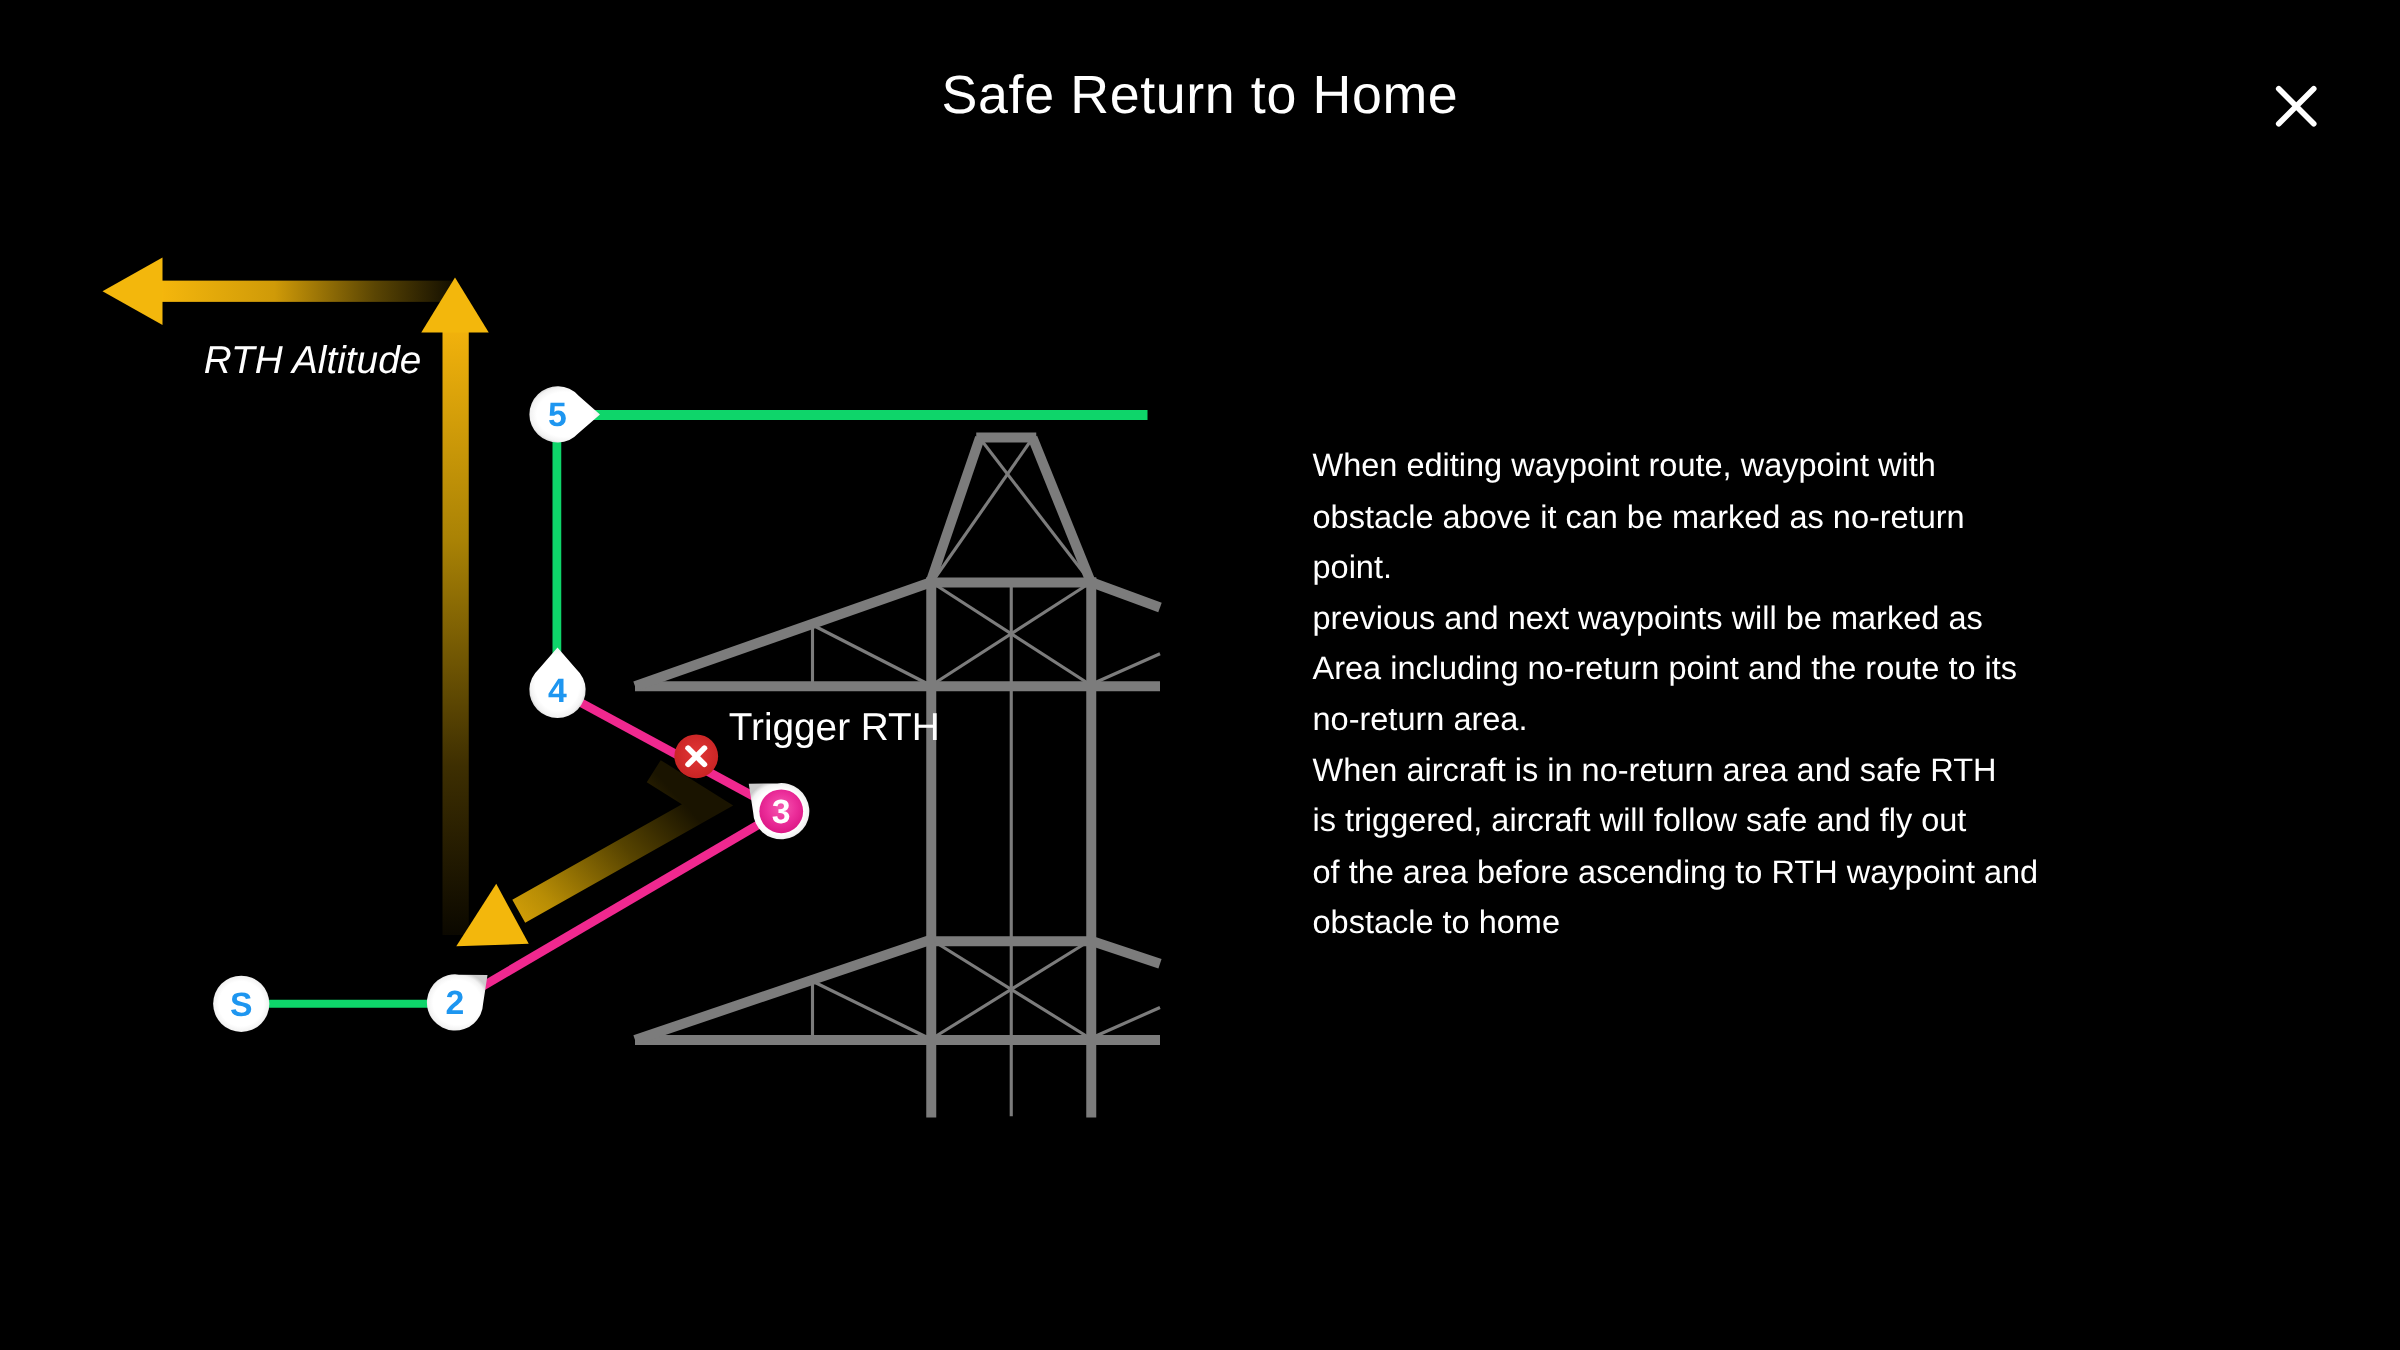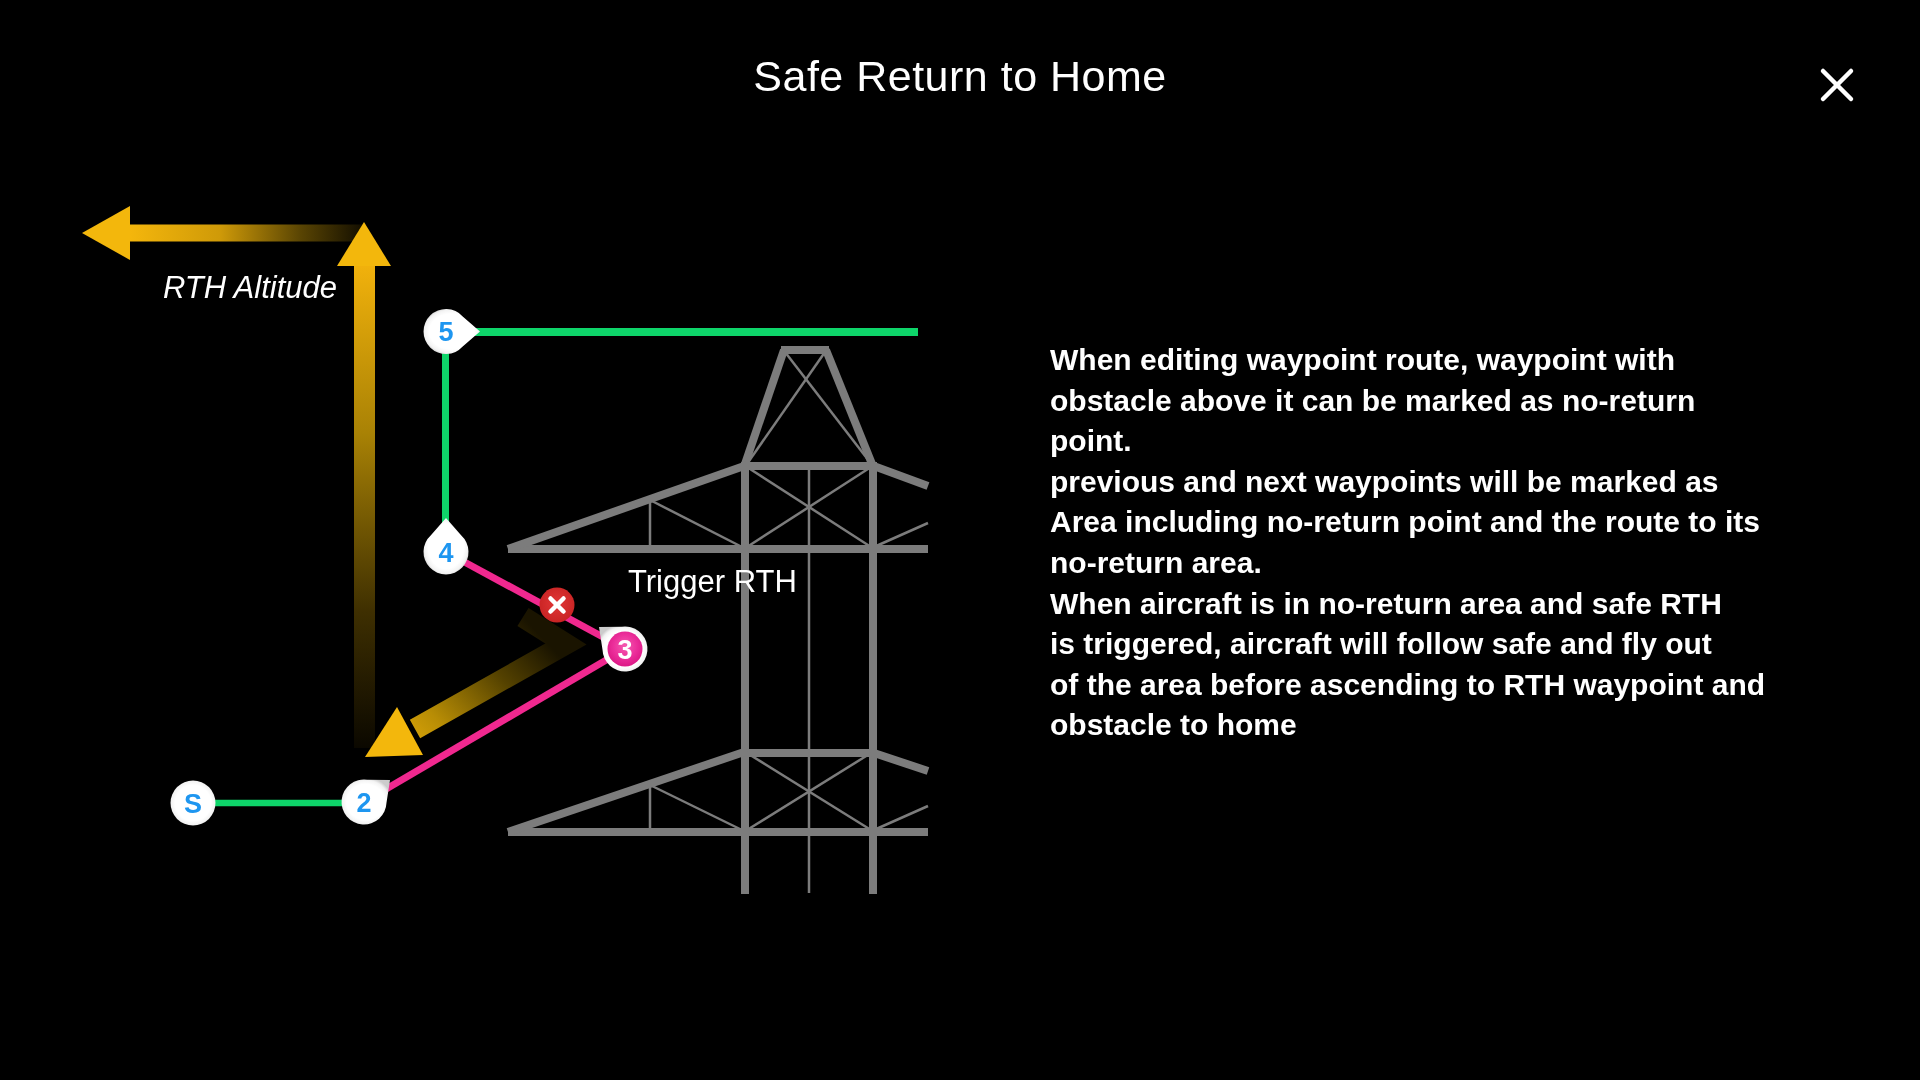--- a/index.html
+++ b/index.html
@@ -14,22 +14,22 @@
   .dialog-title{
     position:absolute;left:0;top:52px;width:1920px;text-align:center;
     font-size:43px;font-weight:400;color:var(--text);letter-spacing:.5px;
   }
   .close-btn{
     position:absolute;left:1809px;top:57px;width:56px;height:56px;
     display:flex;align-items:center;justify-content:center;cursor:pointer;
   }
   .label{position:absolute;color:var(--text);white-space:nowrap;}
   .rth-altitude-label{left:163px;top:270px;font-size:31px;font-style:italic;}
-  .trigger-rth-label{left:583px;top:564px;font-size:31px;margin-left:45px;}
-  .description{position:absolute;left:1050px;top:340px;font-size:30px;line-height:40.6px;color:var(--text);font-weight:bold;}
+  .trigger-rth-label{left:583px;top:564px;font-size:31px;}
+  .description{position:absolute;left:1050px;top:352px;font-size:26px;line-height:40.6px;color:var(--text);}
   .description div{white-space:nowrap;}
 </style>
 </head>
 <body>
 
 <div class="stage">
 
   <svg class="diagram-svg" viewBox="0 0 1920 1080" xmlns="http://www.w3.org/2000/svg">
     <defs>
       <linearGradient id="gradH" gradientUnits="userSpaceOnUse" x1="130" y1="233" x2="366" y2="233">

